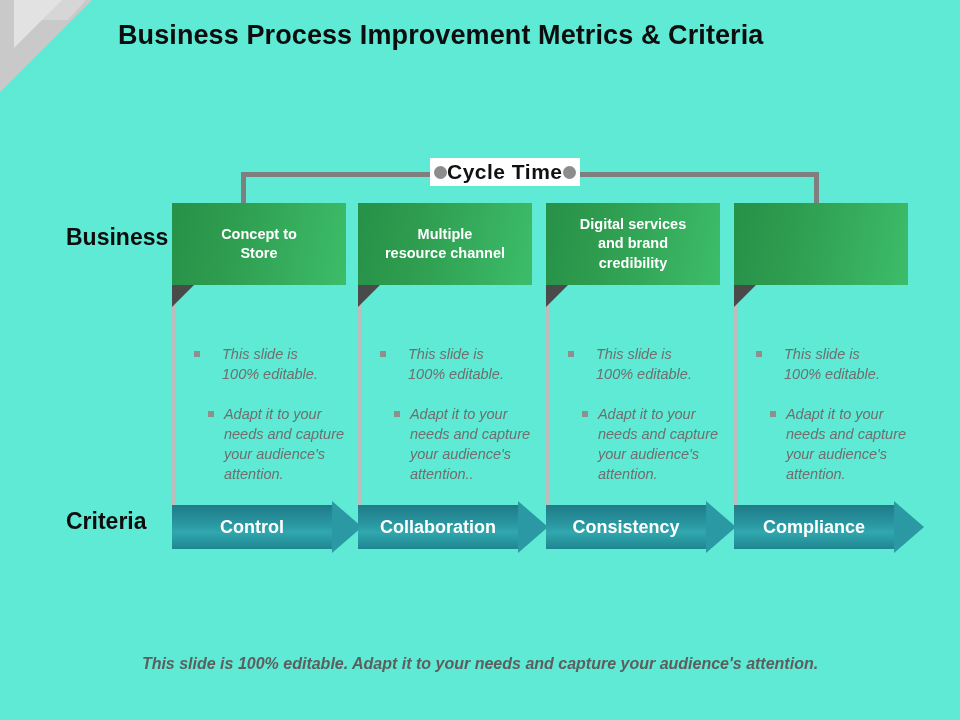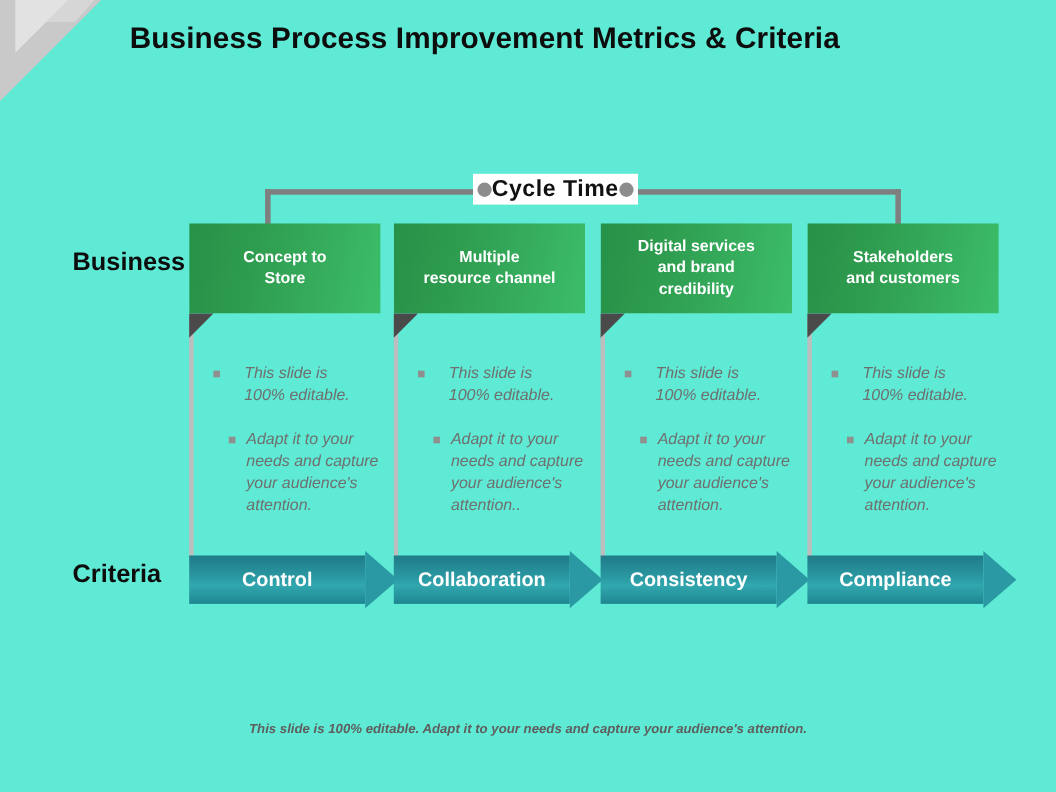--- a/index.html
+++ b/index.html
@@ -169,21 +169,21 @@
   .fold.col-3 { left: 734px; }
 
   .metric-arrow.col-0 { left: 172px; }
   .metric-arrow.col-1 { left: 358px; }
   .metric-arrow.col-2 { left: 546px; }
   .metric-arrow.col-3 { left: 734px; }
 
   
   .bullets {
     position: absolute;
-    top: 330px;
+    top: 344px;
     width: 178px;
     padding-left: 14px;
     box-sizing: border-box;
   }
   .bullets.col-0 { left: 180px; }
   .bullets.col-1 { left: 366px; }
   .bullets.col-2 { left: 554px; }
   .bullets.col-3 { left: 742px; }
 
   .bullet {
@@ -243,21 +243,21 @@
   .criteria-arrow.col-2 { left: 546px; text-align: right; }
   .criteria-arrow.col-3 { left: 734px; }
 
   
   .footer {
     position: absolute;
     left: 0;
     right: 0;
     top: 655px;
     text-align: center;
-    font-size: 12px;
+    font-size: 16px;
     font-style: italic;
     font-weight: bold;
     color: #5e5e5e;
   }
 </style>
 </head>
 <body>
 
 <div id="slide">
 
@@ -293,22 +293,20 @@
 resource channel</span>
   </div>
   <div class="metric-arrow col-2">
     <span class="tip"></span>
     <span class="metric-text" style="white-space: pre-line;">Digital services
 and brand
 credibility</span>
   </div>
   <div class="metric-arrow col-3">
     <span class="tip"></span>
-    <span class="metric-text" style="white-space: pre-line;">Stakeholders
-and customers</span>
   </div>
 
   <div class="fold col-0"></div>
   <div class="fold col-1"></div>
   <div class="fold col-2"></div>
   <div class="fold col-3"></div>
 
   <div class="bullets col-0">
     <div class="bullet indented">
       <span class="bullet-marker"></span>

